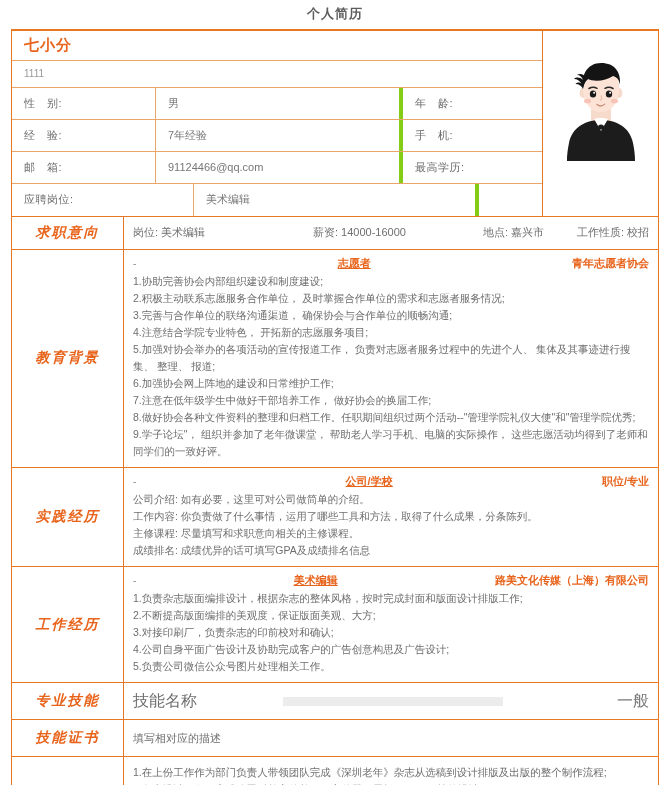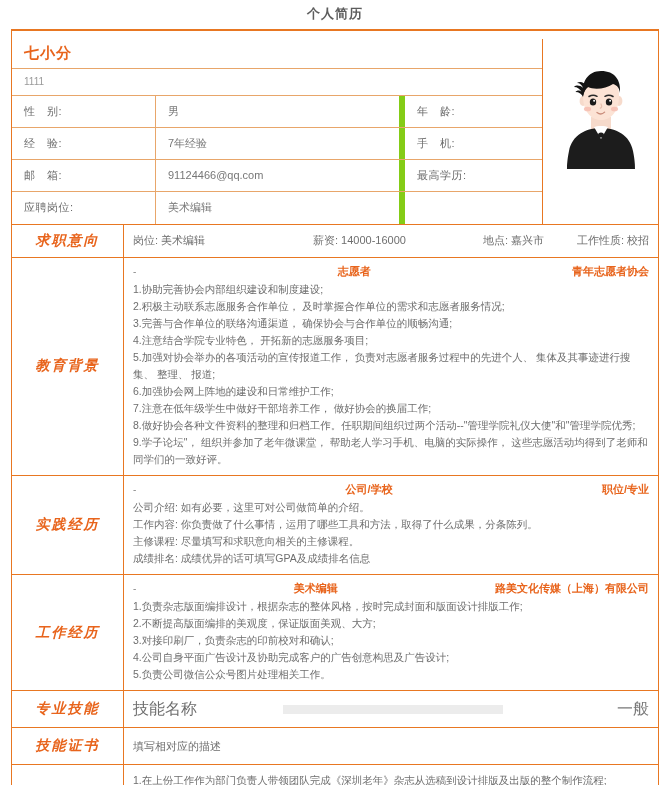--- a/index.html
+++ b/index.html
@@ -34,48 +34,47 @@
     border: 1px solid #E87722;
     border-top-width: 2px;
     position: relative;
     background: #fff;
   }
 
   
   .header-block {
     display: flex;
     border-bottom: 1px solid #E87722;
-    margin-top: 8px;
   }
   .info-table {
     flex: 0 0 530px;
     width: 530px;
   }
   .info-row {
     display: flex;
     border-bottom: 1px solid #E8A66A;
     min-height: 32px;
   }
-  .info-row:last-child { border-bottom: none; }
+  .info-row:last-child { border-bottom: none; gap: 38px; }
   .info-row.name-row { min-height: 30px; border-bottom: 1px solid #E8A66A; }
   .info-row.sub-row  { min-height: 27px; }
 
   .cell {
     padding: 0 12px;
     display: flex;
     align-items: center;
     font-size: 11px;
     line-height: 1.3;
     overflow: hidden;
     white-space: nowrap;
   }
   .cell.label { flex: 0 0 143px; color: #6b6b6b; letter-spacing: 0.5px; }
   .cell.value { flex: 0 0 122px; color: #777; border-left: 1px solid #E8A66A; }
   .cell.value.wide { flex: 0 0 244px; }
-  .cell.label.second { border-left: 6px solid #84cc16; }
+  .cell.label.second { border-left: 4px solid #84cc16; }
   .cell.blank { flex: 1 1 auto; border-left: 1px solid #E8A66A; }
 
   .name-text {
     font-size: 15px;
     font-weight: bold;
     color: #E8641C;
     letter-spacing: 1px;
   }
   .sub-text {
     font-size: 10px;
@@ -147,20 +146,21 @@
   .entry-head .e-date {
     flex: 0 0 auto;
     font-weight: normal;
     color: #8a8a8a;
     font-size: 10px;
   }
   .entry-head .e-title {
     flex: 1 1 auto;
     text-align: center;
     padding: 0 6px;
+    text-decoration: underline;
   }
   .entry-head .e-org {
     flex: 0 0 auto;
     text-align: center;
     white-space: nowrap;
   }
   .entry-body {
     font-size: 10.5px;
     line-height: 1.62;
     color: #6e6e6e;

